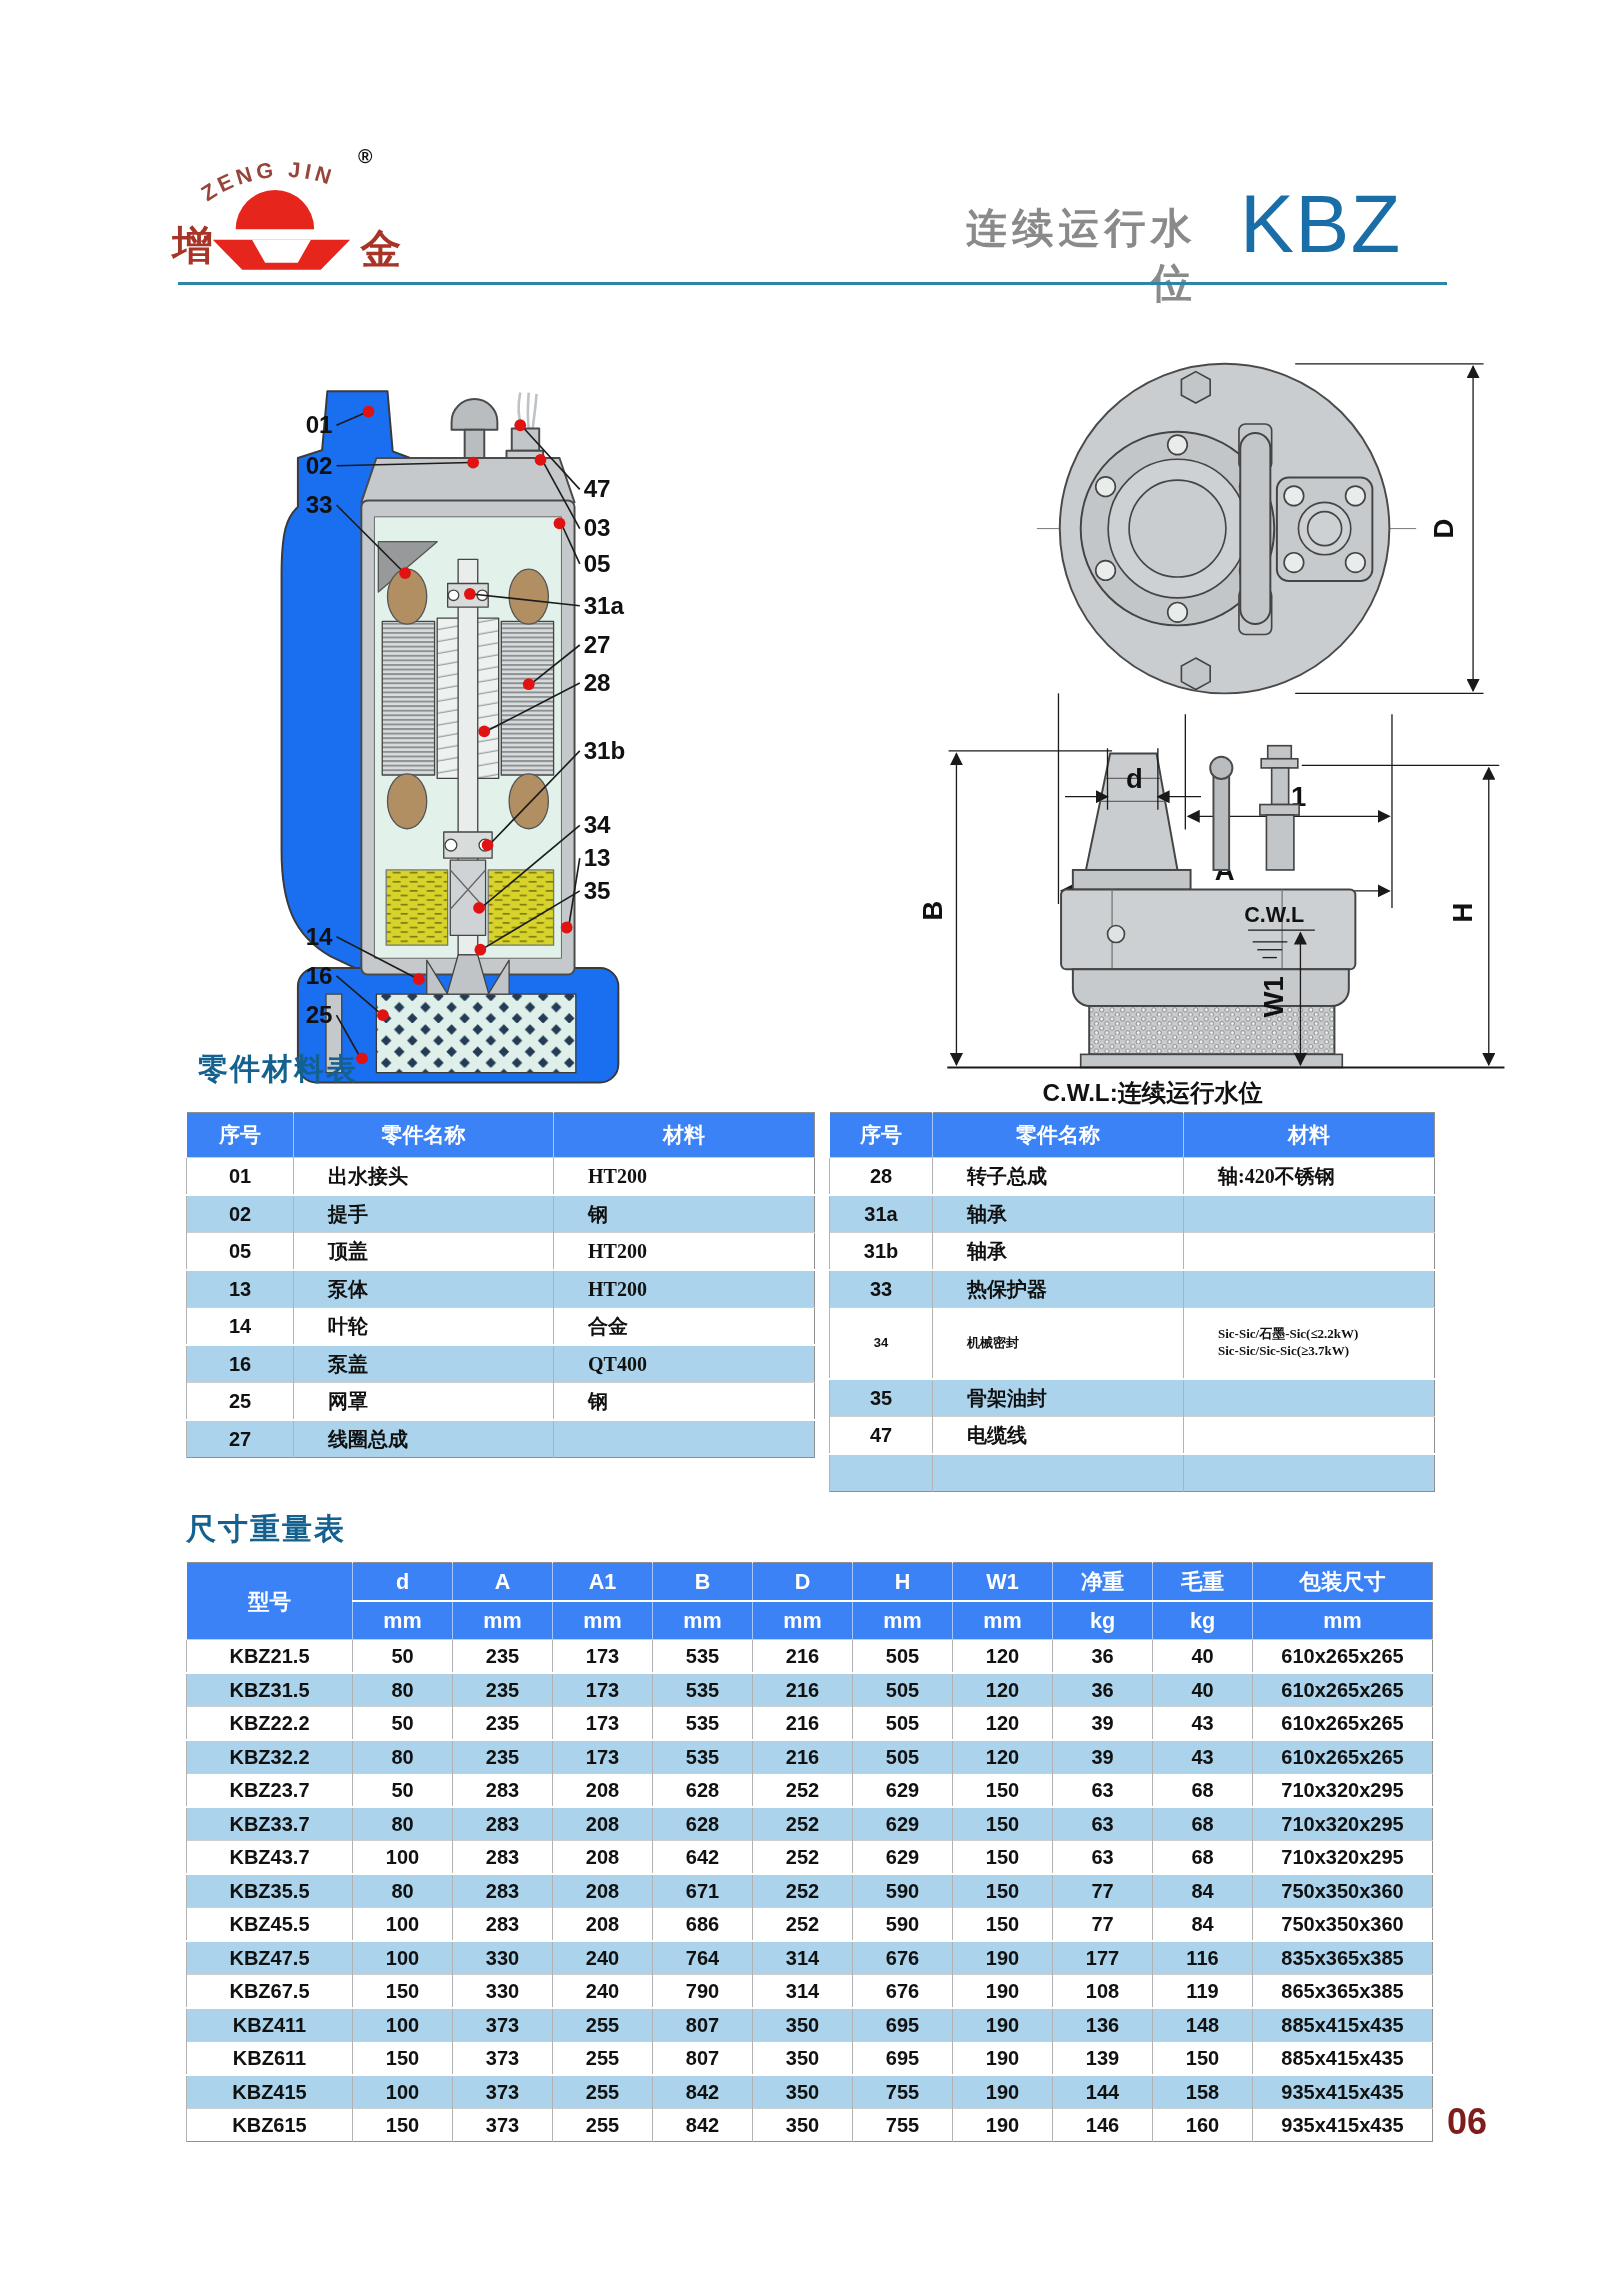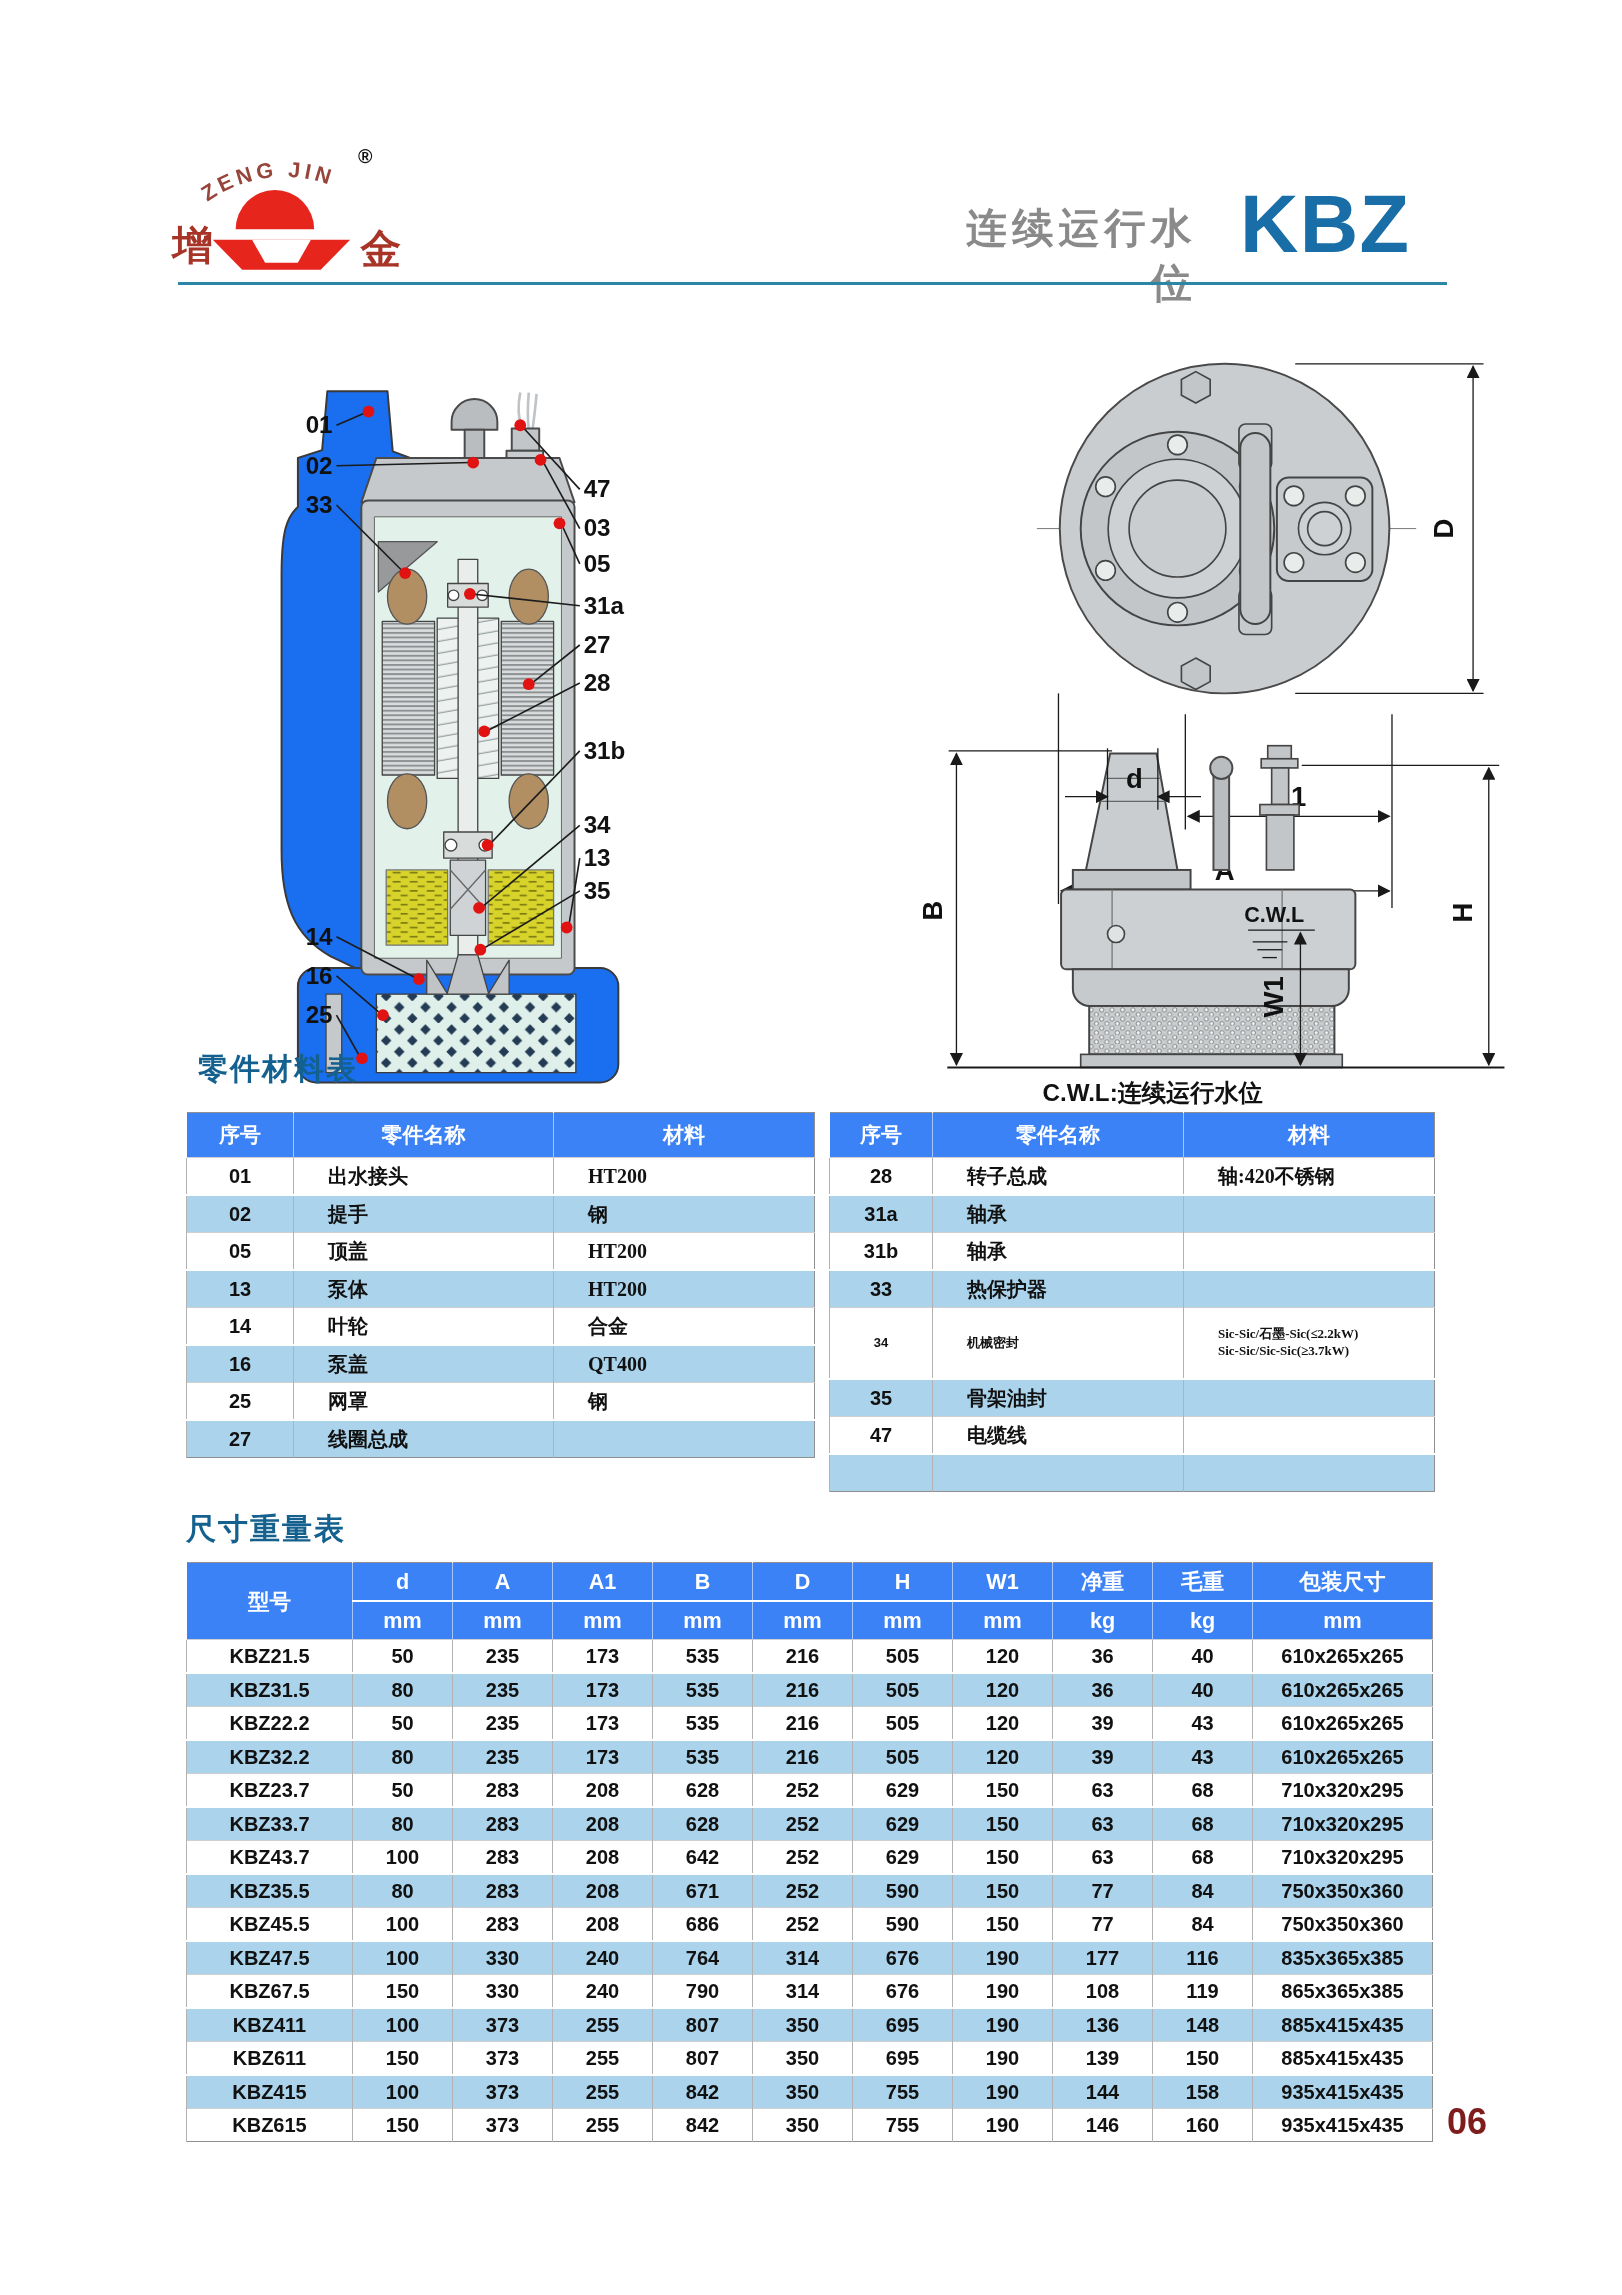--- a/index.html
+++ b/index.html
@@ -3,21 +3,21 @@
 <meta charset="utf-8">
 <style>
   html,body{margin:0;padding:0;background:#888;}
   #page{position:relative;width:1622px;height:2295px;background:#ffffff;overflow:hidden;
         font-family:"Liberation Sans","DejaVu Sans",sans-serif;}
   .abs{position:absolute;}
 
   
   #product-title{left:942px;top:201px;width:255px;text-align:right;font-size:41px;font-weight:bold;
         color:#8a8a8a;letter-spacing:5.2px;}
-  #series-code{left:1240px;top:184px;font-size:81px;font-weight:700;color:#1a6ea8;letter-spacing:1.3px;line-height:1;}
+  #series-code{left:1240px;top:184px;font-size:81px;font-weight:400;color:#1a6ea8;letter-spacing:1.3px;line-height:1;}
   #divider{left:178px;top:282px;width:1269px;height:3.3px;background:#2c86a6;}
 
   
   .section-title{font-size:30px;font-weight:bold;color:#14618f;letter-spacing:2px;}
   #parts-title{left:186px;top:1049px;margin-left:12px;}
   #size-title{left:186px;top:1509px;text-align:center;}
 
   
   table{border-collapse:collapse;table-layout:fixed;}
   .datatable{border:1.3px solid #8f8f8f;}

